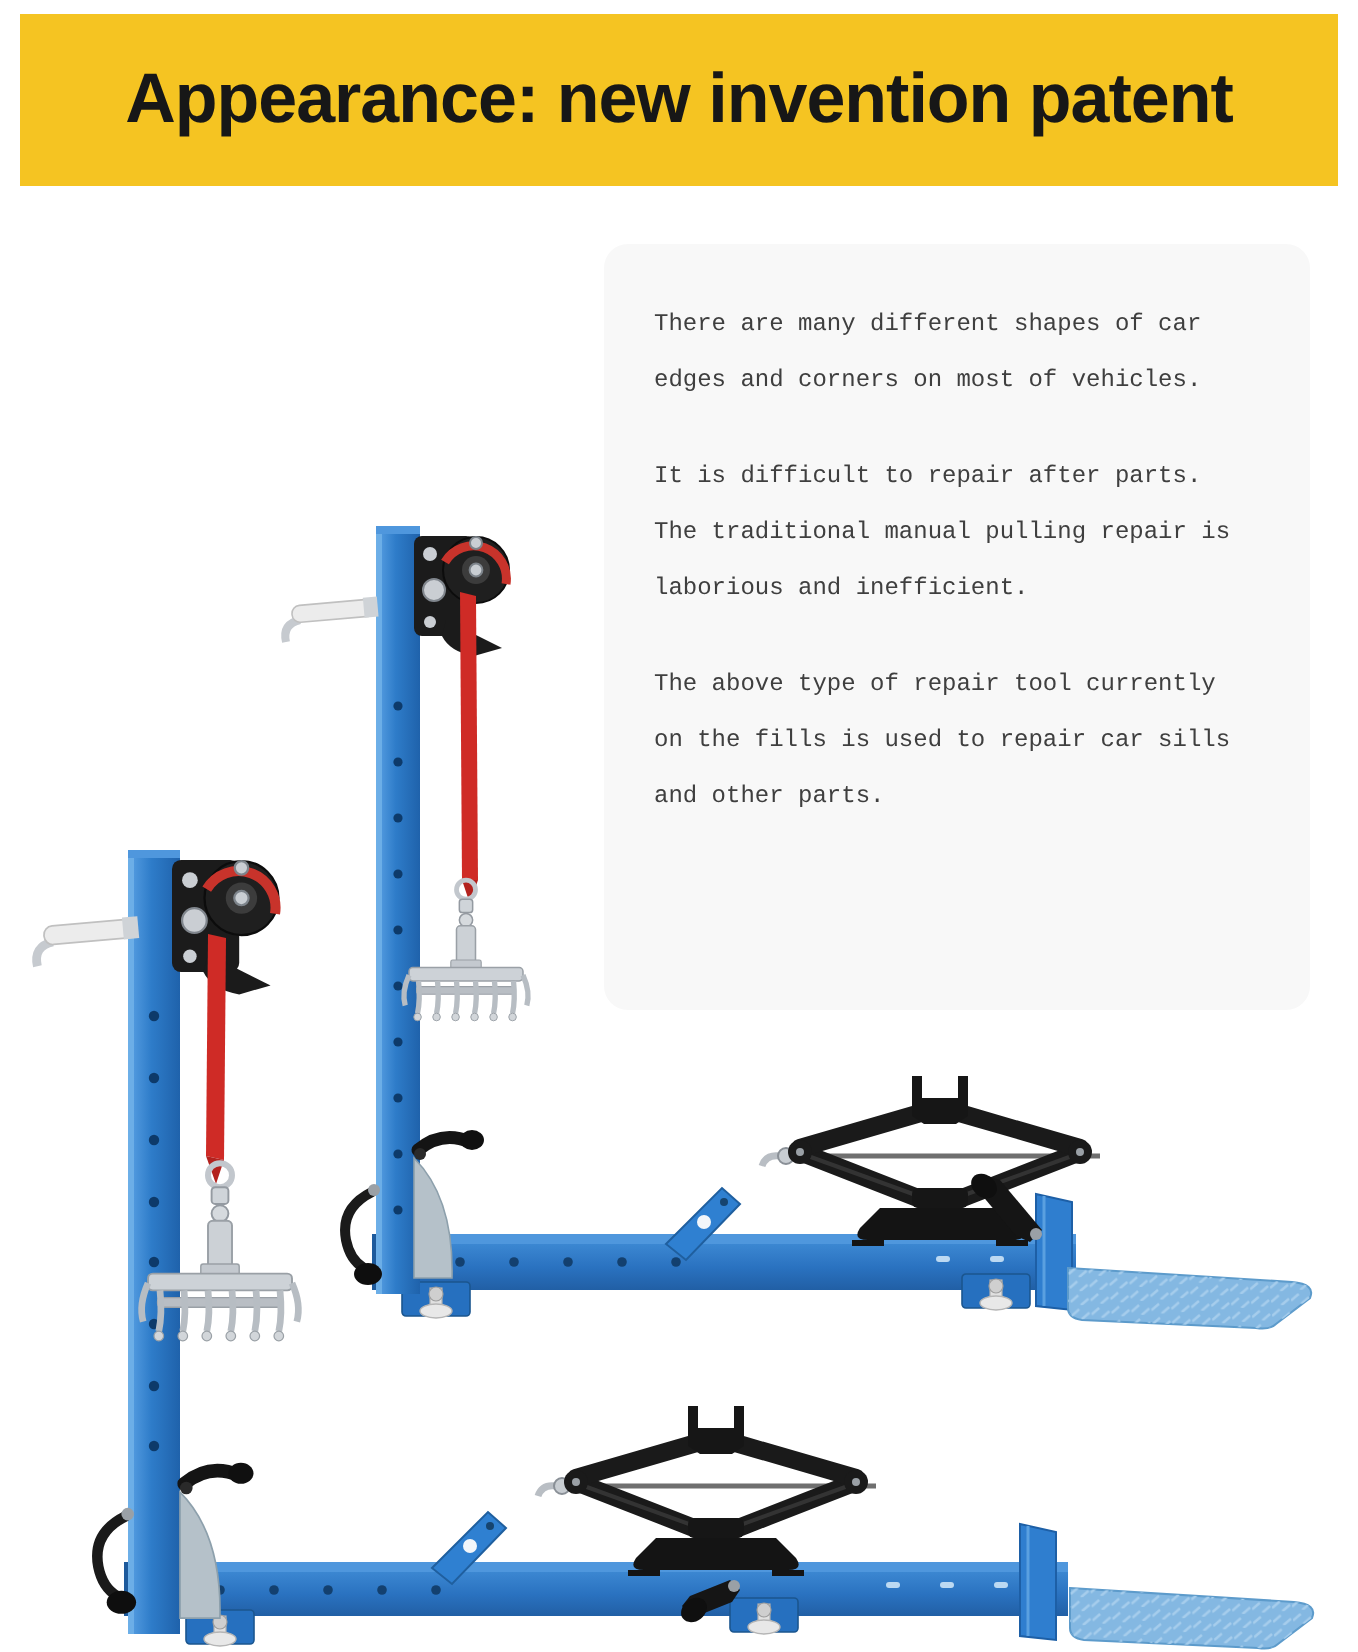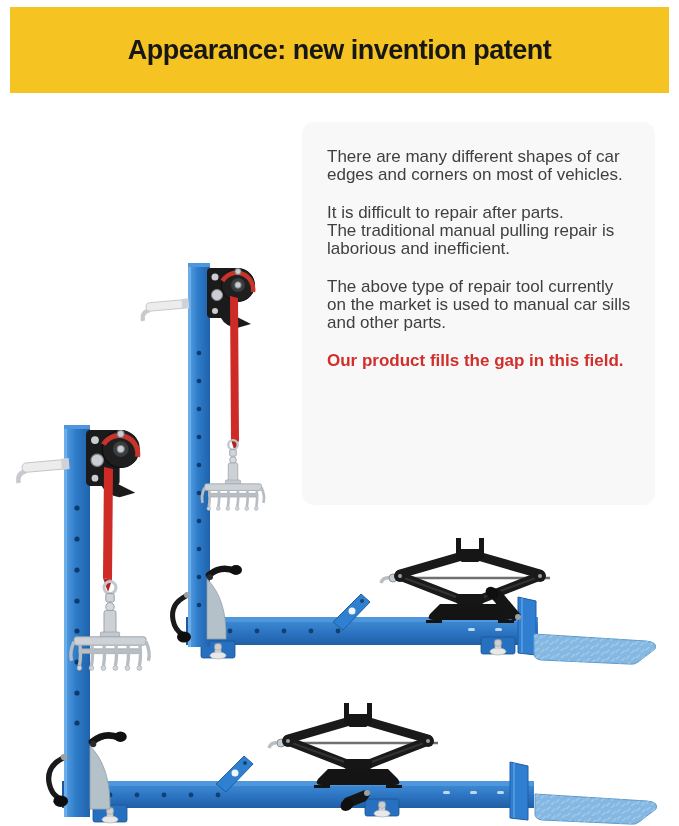--- a/index.html
+++ b/index.html
@@ -10,31 +10,32 @@
   html,body{margin:0;padding:0;}
   body{
     width:679px;height:826px;position:relative;background:#ffffff;
     font-family:"Liberation Sans", sans-serif;overflow:hidden;
   }
   .banner{
     position:absolute;left:10px;top:7px;width:659px;height:86px;
     background:var(--banner-bg);display:flex;align-items:center;justify-content:center;
   }
   .banner h1{
-    margin:0;font-size:27px;font-weight:700;color:var(--banner-text);
+    margin:0;font-size:35px;font-weight:700;color:var(--banner-text);
     letter-spacing:-0.5px;white-space:nowrap;
   }
   .machines{position:absolute;left:0;top:0;width:679px;height:826px;}
   .panel{
     position:absolute;left:302px;top:122px;width:353px;height:383px;
     background:var(--panel-bg);border-radius:12px;padding:26px 0 0 25px;
   }
   .panel p{
-    margin:0 0 20px 0;font-size:17px;line-height:18px;color:var(--body-text);
+    margin:0 0 20px 0;font-size:12px;line-height:28px;color:var(--body-text);
     white-space:pre;
+    font-family:Liberation Mono, monospace;
   }
   .panel p.em{color:var(--accent-red);font-weight:700;margin-bottom:0;}
 </style>
 </head>
 <body>
 
 <div class="banner">
   <h1>Appearance: new invention patent</h1>
 </div>
 
@@ -272,16 +273,15 @@
   </g>
 </svg>
 
 <div class="panel">
   <p>There are many different shapes of car
 edges and corners on most of vehicles.</p>
   <p>It is difficult to repair after parts.
 The traditional manual pulling repair is
 laborious and inefficient.</p>
   <p>The above type of repair tool currently
-on the market is used to manual car sills
+on the fills is used to repair car sills
 and other parts.</p>
-  <p class="em">Our product fills the gap in this field.</p>
 </div>
 
 </body></html>

